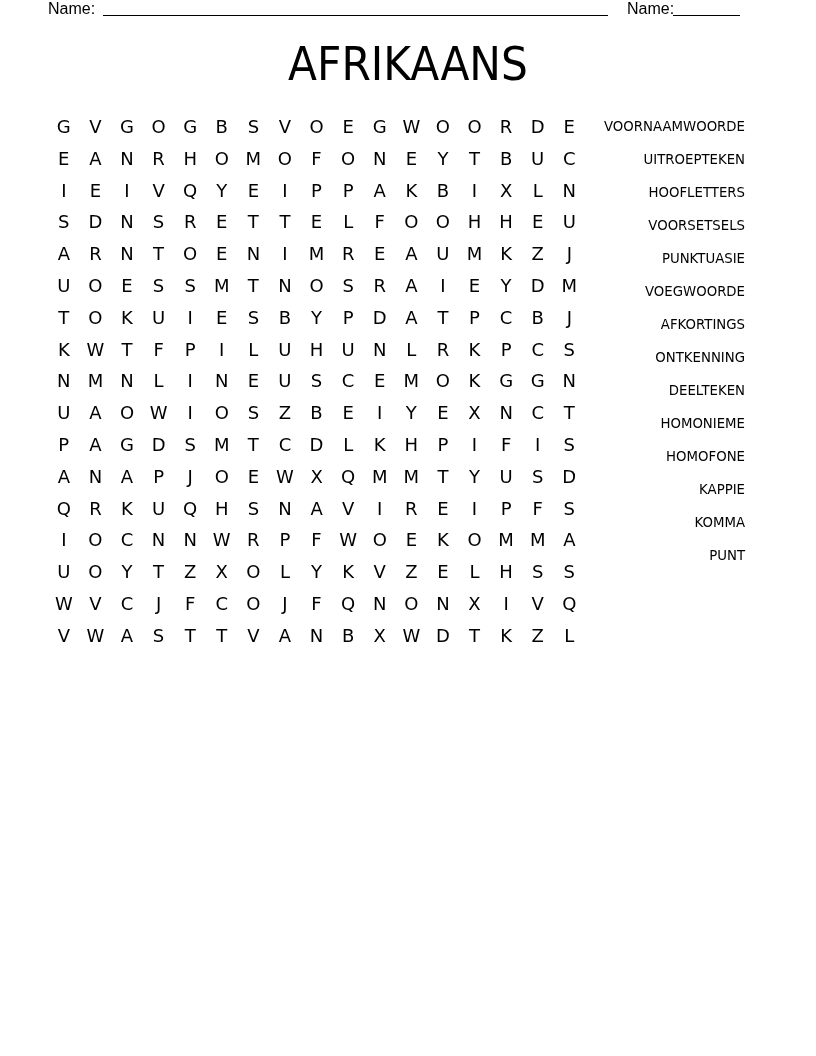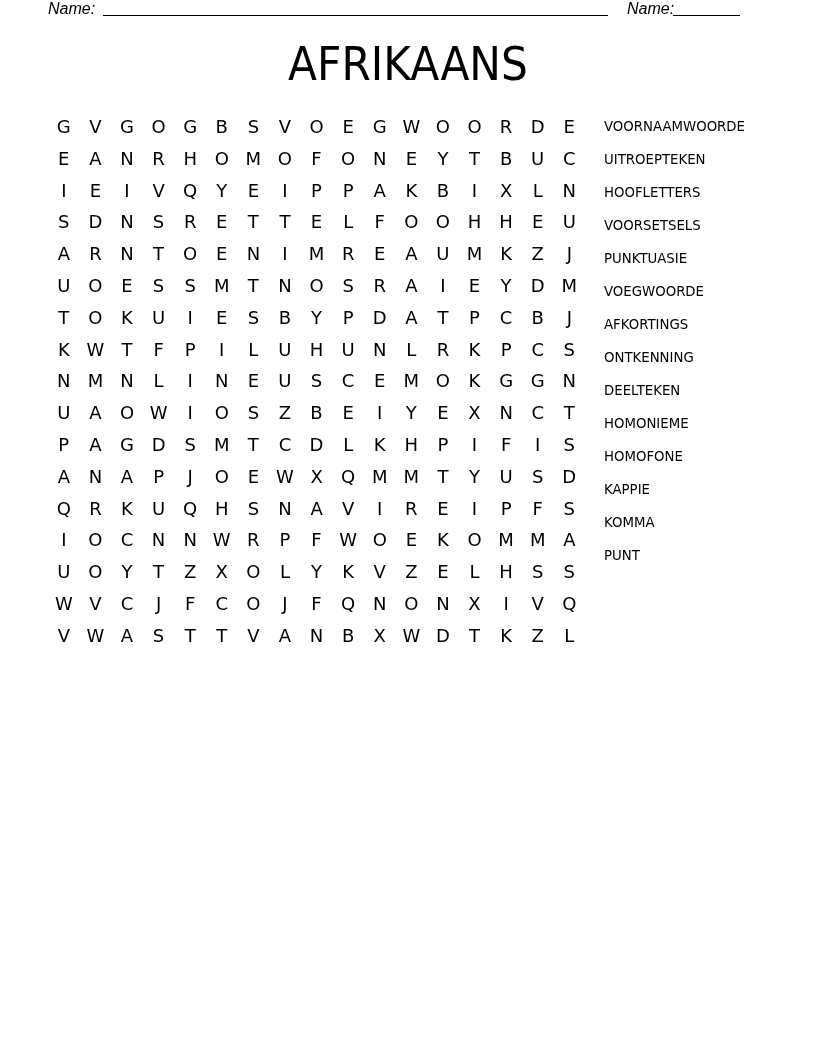--- a/index.html
+++ b/index.html
@@ -1,25 +1,25 @@
 <!DOCTYPE html>
 <html><head>
   <meta charset="utf-8">
   <style>
     html, body { margin: 0; padding: 0; background: #ffffff; }
     body { width: 816px; height: 1056px; position: relative; overflow: hidden; color: #000; font-family: "DejaVu Sans", sans-serif; }
-    .header { position: absolute; top: 0; left: 48px; width: 700px; height: 20px; font-family: "Liberation Sans", sans-serif; font-size: 16px; line-height: 18px; font-style: italic; }
+    .header { position: absolute; top: 0; left: 48px; width: 700px; height: 20px; font-family: "Liberation Sans", sans-serif; font-size: 16px; line-height: 18px; }
     .name-label { position: absolute; left: 0; top: 0; }
     .name-line { position: absolute; left: 55px; top: 15px; width: 505px; border-bottom: 1px solid #000; }
     .date-label { position: absolute; left: 579px; top: 0; }
     .date-line { position: absolute; left: 625px; top: 15px; width: 67px; border-bottom: 1px solid #000; }
     .title { position: absolute; top: 36px; left: 0; width: 816px; text-align: center; font-family: "DejaVu Sans", sans-serif; font-size: 46px; line-height: 56px; letter-spacing: 0px; transform: scaleX(0.92); }
     .grid { position: absolute; left: 48px; top: 111px; display: grid; grid-template-columns: repeat(17, 31.6px); grid-auto-rows: 31.8px; }
     .cell { text-align: center; font-size: 18px; line-height: 31.8px; font-family: "DejaVu Sans", sans-serif; }
-    .words { position: absolute; left: 604px; top: 110px; }
+    .words { position: absolute; left: 604px; top: 110px; text-align: right; }
     .word { font-size: 14px; line-height: 33px; font-family: "DejaVu Sans", sans-serif; transform-origin: left; transform: scaleX(0.95); white-space: nowrap; }
   </style>
 </head>
 <body>
 
 <div class="header">
   <span class="name-label">Name:</span>
   <span class="name-line"></span>
   <span class="date-label">Name:</span>
   <span class="date-line"></span>

